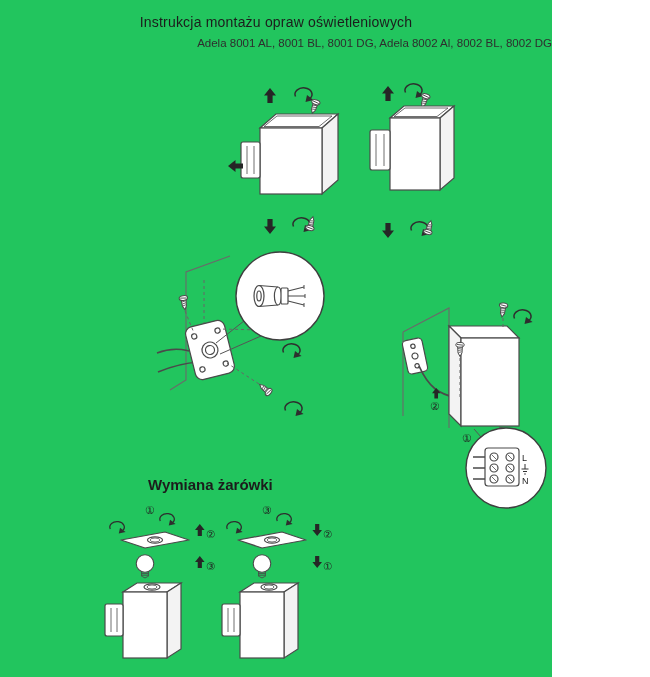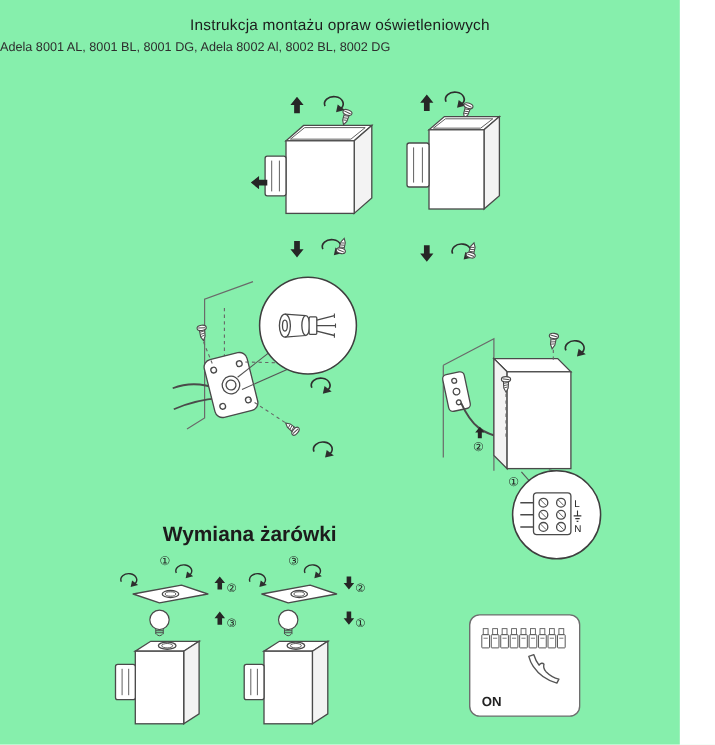--- a/index.html
+++ b/index.html
@@ -1,31 +1,31 @@
 <!DOCTYPE html>
 <html><head>
 <meta charset="utf-8">
 <style>
   * { margin:0; padding:0; box-sizing:border-box; }
   html,body { background:#ffffff; }
   .canvas {
-    position:relative; width:618px; height:677px; background:#86efac;
+    position:relative; width:552px; height:677px; background:#22c55e;
     font-family:"Liberation Sans", sans-serif; overflow:hidden;
   }
   .title {
     position:absolute; top:14px; left:0; width:100%; text-align:center;
     font-size:14px; color:#1c1c1c; letter-spacing:0.2px;
   }
   .subtitle {
-    position:absolute; top:37px; left:0; width:100%; text-align:left;
+    position:absolute; top:37px; left:0; width:100%; text-align:right;
     font-size:11.5px; color:#2e2e2e;
   }
   .fig { position:absolute; }
   .section-title {
-    position:absolute; font-size:19px; font-weight:bold; color:#1c1c1c;
+    position:absolute; font-size:15px; font-weight:bold; color:#1c1c1c;
   }
   svg text { font-family:"Liberation Sans", sans-serif; fill:#222; }
   .dash { stroke:#666; stroke-width:1; stroke-dasharray:3 3; fill:none; }
   .ln { stroke:#4a4a4a; stroke-width:1.2; fill:#fff; }
   .ln-t { stroke:#4a4a4a; stroke-width:0.8; fill:none; }
 </style>
 </head>
 <body>
 
 <div class="canvas">
@@ -256,32 +256,14 @@
         <rect x="28" y="94" width="44" height="66" class="ln"></rect>
       </g>
       <g>
         <rect x="10" y="106" width="18" height="32" rx="2" class="ln"></rect>
         <line x1="16" y1="110" x2="16" y2="134" stroke="#4a4a4a" stroke-width="0.8"></line>
         <line x1="22" y1="110" x2="22" y2="134" stroke="#4a4a4a" stroke-width="0.8"></line>
       </g>
     </svg>
   </div>
 
-  <div class="fig" style="left:426px; top:558px">
-    <svg width="102" height="94" viewBox="0 0 102 94">
-      <rect x="1" y="1" width="100" height="92" rx="9" fill="#fff" stroke="#6e6e6e" stroke-width="1.3"></rect>
-      <g>
-        <use href="#def-breaker" x="12" y="13"></use>
-          <use href="#def-breaker" x="20.6" y="13"></use>
-          <use href="#def-breaker" x="29.2" y="13"></use>
-        <use href="#def-breaker" x="37.8" y="13"></use>
-          <use href="#def-breaker" x="46.4" y="13"></use>
-          <use href="#def-breaker" x="55" y="13"></use>
-        <use href="#def-breaker" x="63.6" y="13"></use>
-          <use href="#def-breaker" x="72.2" y="13"></use>
-          <use href="#def-breaker" x="80.8" y="13"></use>
-      </g>
-      <use href="#def-hand" transform="translate(40,32) scale(1.15)"></use>
-      <text x="12" y="84" font-size="12" font-weight="bold">ON</text>
-    </svg>
-  </div>
 
 </div>
 
 </body></html>

